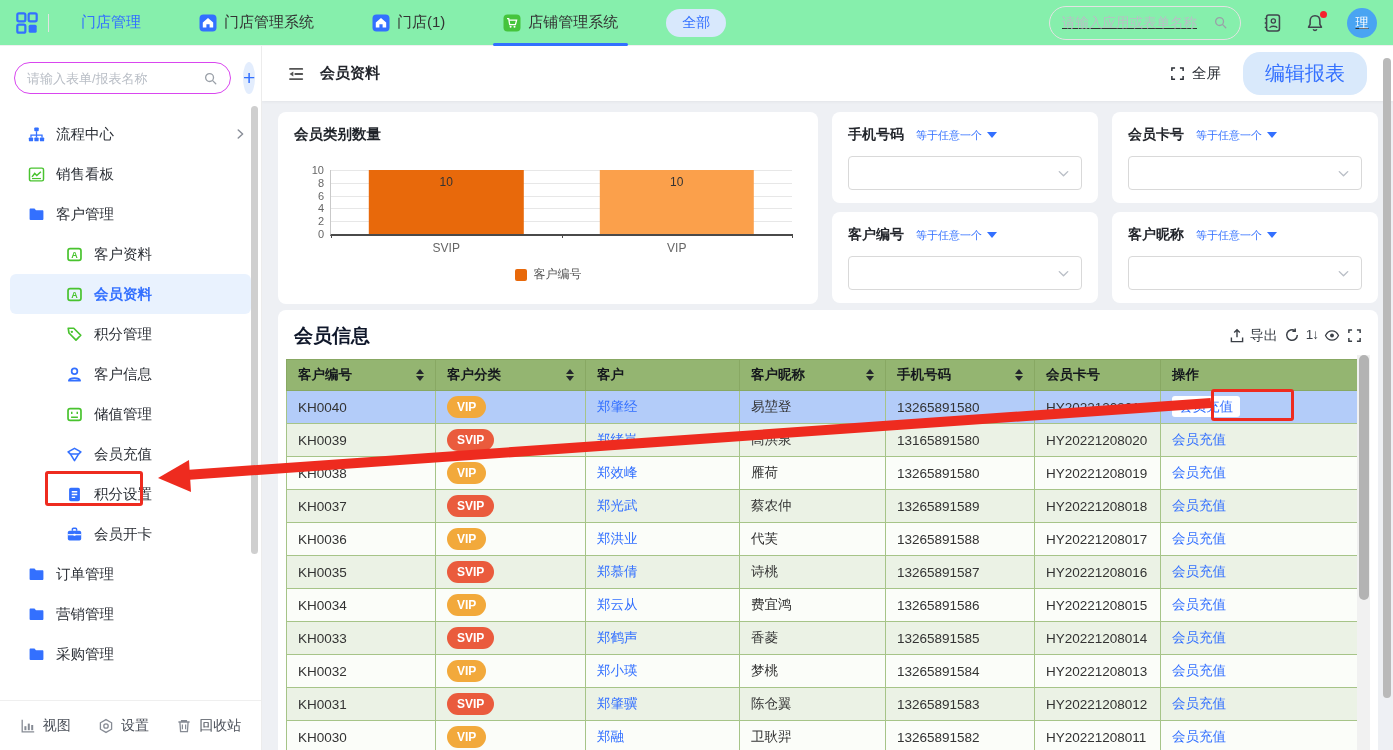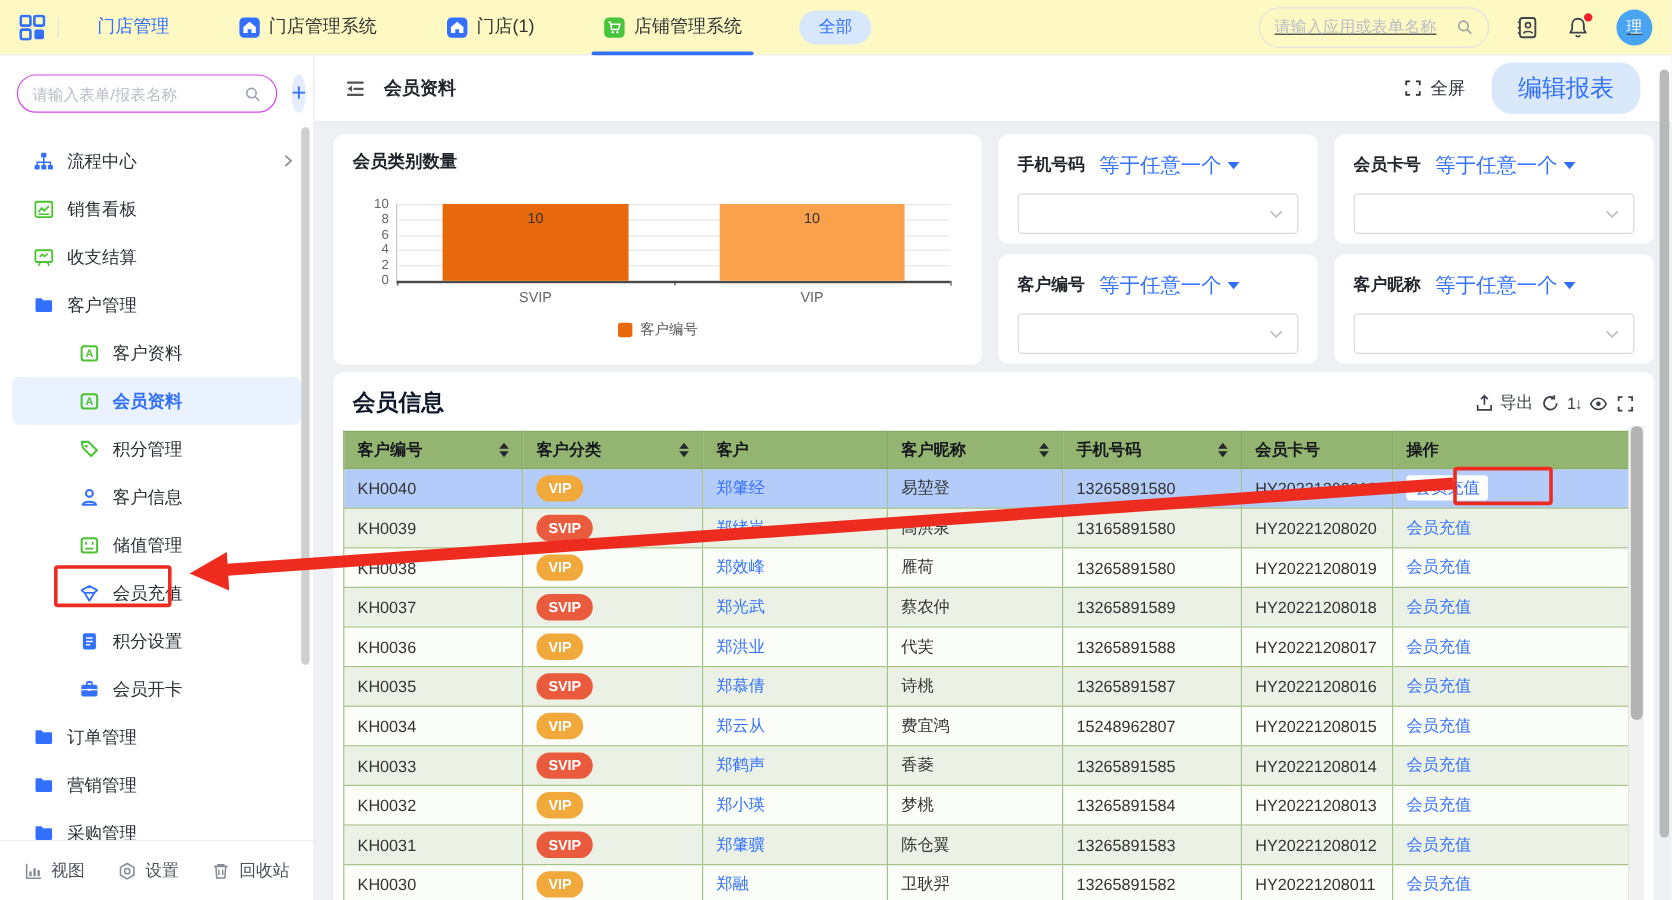--- a/index.html
+++ b/index.html
@@ -6,21 +6,21 @@
   html,body { width:1393px; height:750px; }
   body {
     position:relative; overflow:hidden; background:#eef0f4;
     font-family:"Liberation Sans","DejaVu Sans",sans-serif; color:#333; font-size:14px;
   }
   .icn { display:inline-flex; align-items:center; justify-content:center; flex:0 0 auto; }
   .icn svg { display:block; }
   .c-blue { color:#3370ff; } .c-green { color:#49c32f; }
 
   
-  .topbar { position:absolute; top:0; left:0; right:0; height:46px; background:#fef9c3; display:flex; align-items:center; padding:0 16px; z-index:6; border-bottom:1px solid #f0f0f0; }
+  .topbar { position:absolute; top:0; left:0; right:0; height:46px; background:#86efac; display:flex; align-items:center; padding:0 16px; z-index:6; border-bottom:1px solid #f0f0f0; }
   .tb-logo { width:22px; height:22px; color:#3370ff; margin-right:10px; cursor:pointer; }
   .tb-divider { width:1px; height:18px; background:#e3e3e3; margin-right:22px; }
   .tb-tabs { display:flex; align-items:center; height:46px; }
   .tb-tab { display:flex; align-items:center; gap:7px; height:46px; padding:0 10px; margin-right:38px; cursor:pointer; font-size:15px; color:#333; position:relative; white-space:nowrap; }
   .tb-tab.blue-text { color:#3370ff; }
   .tb-tab.active::after { content:""; position:absolute; left:0; right:0; bottom:0; height:3px; background:#3370ff; border-radius:2px; }
   .tb-tab .icn { width:18px; height:18px; }
   .tb-all { background:#d8e8fc; color:#3370ff; border:none; border-radius:15px; padding:5px 16px; font-size:14px; cursor:pointer; }
   .tb-right { margin-left:auto; display:flex; align-items:center; gap:22px;text-decoration:underline; }
   .tb-search { display:flex; align-items:center; border:1px solid #e3e3e3; border-radius:17px; height:34px; width:192px; padding:0 12px; }
@@ -73,32 +73,32 @@
   .x-lab { position:absolute; top:100%; margin-top:7px; left:0; right:0; text-align:center; font-size:12px; color:#666; }
   .x-tick { position:absolute; top:100%; width:1px; height:4px; background:#4a4a4a; }
   .chart-legend { display:flex; align-items:center; justify-content:center; gap:7px; margin-top:30px; }
   .chart-legend .sq { width:12px; height:12px; border-radius:2px; }
   .chart-legend .lt { font-size:12px; color:#555; }
 
   
   .p-filter { width:266px; height:91px; padding:14px 16px; }
   .f-head { display:flex; align-items:center; gap:12px; }
   .f-label { font-size:14px; font-weight:bold; color:#23262c; }
-  .f-op { display:flex; align-items:center; gap:5px; color:#3370ff; font-size:17px; cursor:pointer; }
+  .f-op { display:flex; align-items:center; gap:5px; color:#3370ff; font-size:11px; cursor:pointer; }
   .f-op .tri { width:0; height:0; border-left:5px solid transparent; border-right:5px solid transparent; border-top:6px solid #3370ff; }
   .f-select { margin-top:12px; height:34px; border:1px solid #d9d9d9; border-radius:4px; display:flex; align-items:center; justify-content:flex-end; padding:0 10px; cursor:pointer; background:#fff; }
   .f-select .icn { width:15px; height:15px; color:#b9bec6; }
   .pf1 { left:570px; top:66px; } .pf2 { left:850px; top:66px; }
   .pf3 { left:570px; top:166px; } .pf4 { left:850px; top:166px; }
 
   
   .p-table { left:16px; top:264px; width:1100px; height:500px; border-radius:8px 8px 0 0; overflow:hidden; }
   .t-head { display:flex; align-items:center; padding:13px 16px 10px 16px; }
   .t-title { font-size:19px; font-weight:bold; color:#0f172a;font-family:Liberation Mono, monospace; }
-  .t-tools { margin-left:auto; display:flex; align-items:center; gap:6px; color:#3a3f46; }
+  .t-tools { margin-left:auto; display:flex; align-items:flex-start; gap:6px; color:#3a3f46; }
   .t-tool { display:flex; align-items:center; gap:5px; font-size:14px; cursor:pointer; }
   .t-tool .icn { width:16px; height:16px; }
   .t-sort-glyph { font-size:13.5px; letter-spacing:-1px; }
   table.grid { border-collapse:collapse; table-layout:fixed; margin-left:8px; width:1071px; font-size:13.5px; }
   table.grid th, table.grid td { border:1px solid #a6c488; height:33px; padding:0 11px; overflow:hidden; white-space:nowrap; text-align:left; }
   table.grid th { background:#94b571; color:#15181d; font-weight:bold; height:31px; border-color:#88a863; }
   th .th-in { display:flex; align-items:center; justify-content:space-between; }
   .sorters { display:inline-flex; flex-direction:column; gap:2px; margin-left:6px; }
   .sorters i { display:block; width:0; height:0; border-left:4px solid transparent; border-right:4px solid transparent; }
   .sorters .up { border-bottom:5px solid #23262c; }
@@ -232,29 +232,20 @@
       </div>
       <div class="sb-item">
         <span class="icn c-green">
           <svg viewBox="0 0 16 16" width="17" height="17">
             <rect x="1.4" y="2" width="13.2" height="12" rx="1.5" fill="none" stroke="currentColor" stroke-width="1.4"></rect>
             <path d="M3.8 10.2 6.3 7l2 2 3.8-3.6" fill="none" stroke="currentColor" stroke-width="1.4"></path>
             <path d="M3.8 11.8h8.4" stroke="currentColor" stroke-width="1.1"></path>
           </svg>
         </span>
         <span>销售看板</span>
-      </div>
-      <div class="sb-item">
-        <span class="icn c-green">
-          <svg viewBox="0 0 16 16" width="17" height="17">
-            <rect x="1.4" y="2.4" width="13.2" height="9.2" rx="1.2" fill="none" stroke="currentColor" stroke-width="1.4"></rect>
-            <path d="M5.4 11.6 3.7 14.7M10.6 11.6l1.7 3.1M4.8 7.6l2-2 1.8 1.6 2.6-2.1" fill="none" stroke="currentColor" stroke-width="1.2"></path>
-          </svg>
-        </span>
-        <span>收支结算</span>
       </div>
       <div class="sb-item">
         <span class="icn c-blue">
           <svg viewBox="0 0 16 16" width="17" height="17">
             <path d="M1.5 3.3c0-.5.4-.9.9-.9h3.7l1.4 1.6h6.1c.5 0 .9.4.9.9v7.3c0 .5-.4.9-.9.9H2.4a.9.9 0 0 1-.9-.9z" fill="currentColor"></path>
           </svg>
         </span>
         <span>客户管理</span>
       </div>
       <div class="sb-item lvl1">
@@ -660,21 +651,21 @@
             <td>诗桃</td>
             <td>13265891587</td>
             <td>HY20221208016</td>
             <td class="center"><a class="act-btn">会员充值</a></td>
           </tr>
           <tr class="row-white">
             <td>KH0034</td>
             <td><span class="badge vip">VIP</span></td>
             <td><a class="cell-link">郑云从</a></td>
             <td>费宜鸿</td>
-            <td>15248962807</td>
+            <td>13265891586</td>
             <td>HY20221208015</td>
             <td class="center"><a class="act-btn">会员充值</a></td>
           </tr>
           <tr class="row-green">
             <td>KH0033</td>
             <td><span class="badge svip">SVIP</span></td>
             <td><a class="cell-link">郑鹤声</a></td>
             <td>香菱</td>
             <td>13265891585</td>
             <td>HY20221208014</td>

